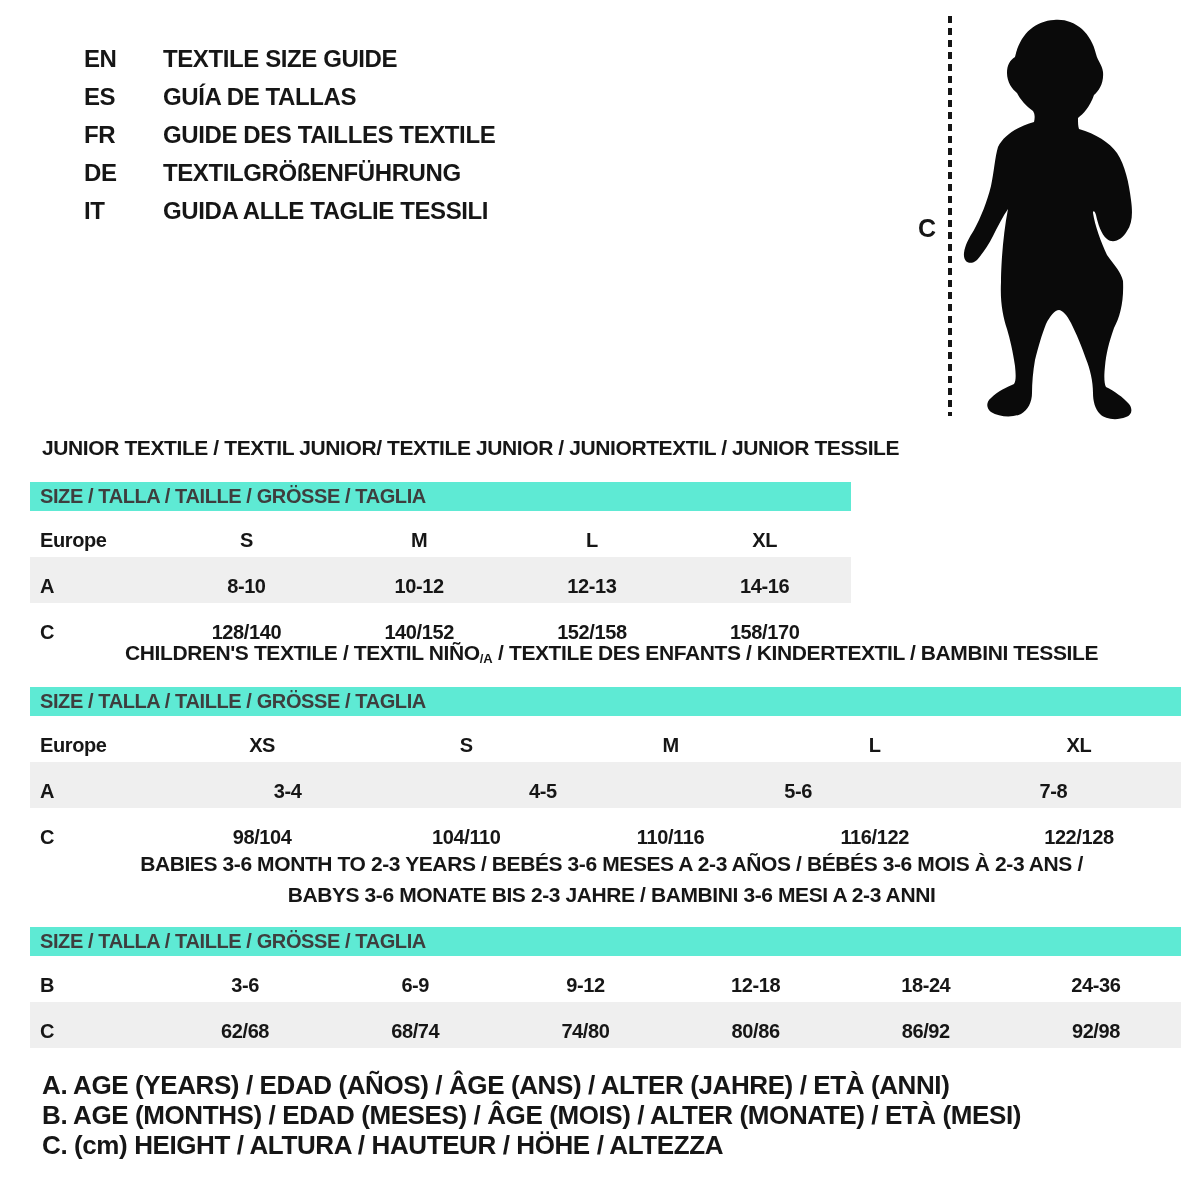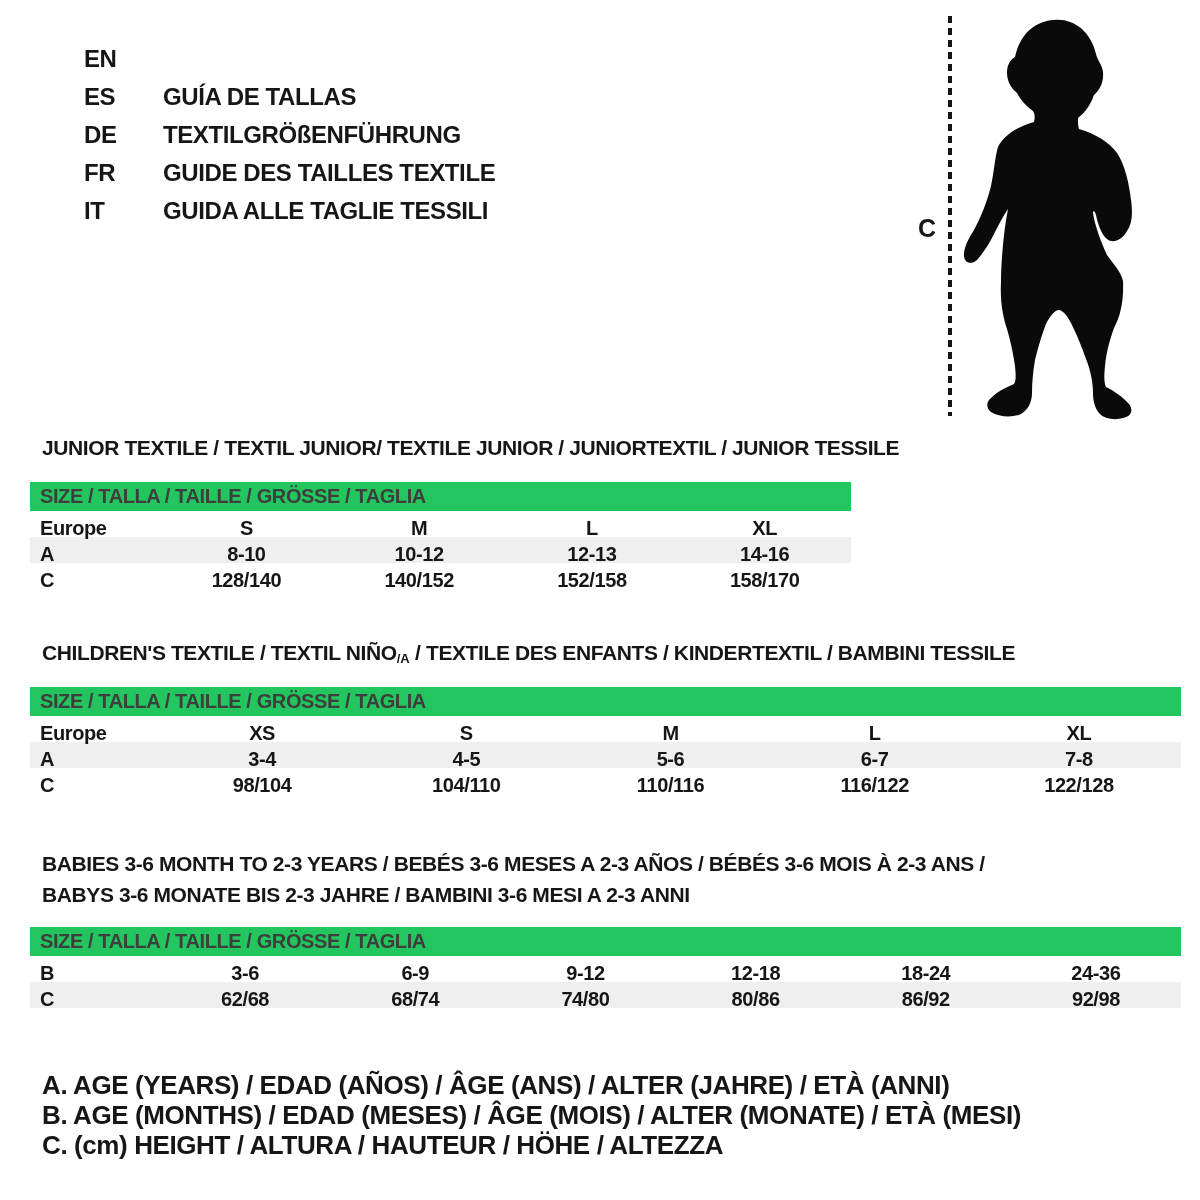--- a/index.html
+++ b/index.html
@@ -20,58 +20,59 @@
   .measure-line { position:absolute; left:946px; top:16px; }
   .fig-c { position:absolute; left:918px; top:214px; font-size:25px; }
   .baby-svg { position:absolute; left:955px; top:14px; }
 
   
   .section { position:absolute; left:30px; }
   .s0 { top:436px; width:821px; }
   .s1 { top:641px; width:1151px; }
   .s2 { top:852px; width:1151px; }
   .sec-title { padding-left:12px; font-size:21px; white-space:nowrap; }
-  .title-line { height:31px; line-height:23px; }
+  .title-line { height:31px; line-height:23px;text-align:center; }
   .subseg { font-size:13px; position:relative; top:3px; letter-spacing:0; }
   .tbl { position:absolute; left:0; right:0; }
   .s0 .tbl, .s1 .tbl { top:46px; }
   .s2 .tbl { top:75px; }
   .bar {
-    height:29px; line-height:29px; background:#22c55e; color:#3e3e3e;
+    height:29px; line-height:29px; background:#5eead4; color:#3e3e3e;
     font-size:20px; padding-left:10px; white-space:nowrap;
   }
-  .row { display:flex; height:26px; line-height:34px; font-size:20px; background:#ffffff; }
+  .row { display:flex; height:46px; line-height:34px; font-size:20px; background:#ffffff;align-items:flex-end; }
   .row.shaded { background:#efefef; }
   .cell-label { flex:0 0 130px; padding-left:10px; text-align:left; }
   .cell { flex:1 1 0; text-align:center; }
 
   
   .legend { position:absolute; left:42px; top:1070px; }
   .legend-line { height:30px; line-height:30px; font-size:26px; white-space:nowrap; }
 </style>
 </head>
 <body>
 
 <div class="page">
 
   <div class="lang-list" id="langList">
       <div class="lang-row">
         <span class="lang-code">EN</span>
+        <span class="lang-title">TEXTILE SIZE GUIDE</span>
       </div>
       <div class="lang-row">
         <span class="lang-code">ES</span>
         <span class="lang-title">GUÍA DE TALLAS</span>
       </div>
       <div class="lang-row">
+        <span class="lang-code">FR</span>
+        <span class="lang-title">GUIDE DES TAILLES TEXTILE</span>
+      </div>
+      <div class="lang-row">
         <span class="lang-code">DE</span>
         <span class="lang-title">TEXTILGRÖßENFÜHRUNG</span>
-      </div>
-      <div class="lang-row">
-        <span class="lang-code">FR</span>
-        <span class="lang-title">GUIDE DES TAILLES TEXTILE</span>
       </div>
       <div class="lang-row">
         <span class="lang-code">IT</span>
         <span class="lang-title">GUIDA ALLE TAGLIE TESSILI</span>
       </div>
     </div>
 
   <svg class="measure-line" width="8" height="400">
     <line x1="4" y1="0" x2="4" y2="400" stroke="#151515" stroke-width="4" stroke-dasharray="7 5"></line>
   </svg>
@@ -172,21 +173,20 @@
             <div class="cell">S</div>
             <div class="cell">M</div>
             <div class="cell">L</div>
             <div class="cell">XL</div>
           </div>
           <div class="row shaded">
             <div class="cell-label">A</div>
             <div class="cell">3-4</div>
             <div class="cell">4-5</div>
             <div class="cell">5-6</div>
-            <div class="cell">6-7</div>
             <div class="cell">7-8</div>
           </div>
           <div class="row">
             <div class="cell-label">C</div>
             <div class="cell">98/104</div>
             <div class="cell">104/110</div>
             <div class="cell">110/116</div>
             <div class="cell">116/122</div>
             <div class="cell">122/128</div>
           </div>

